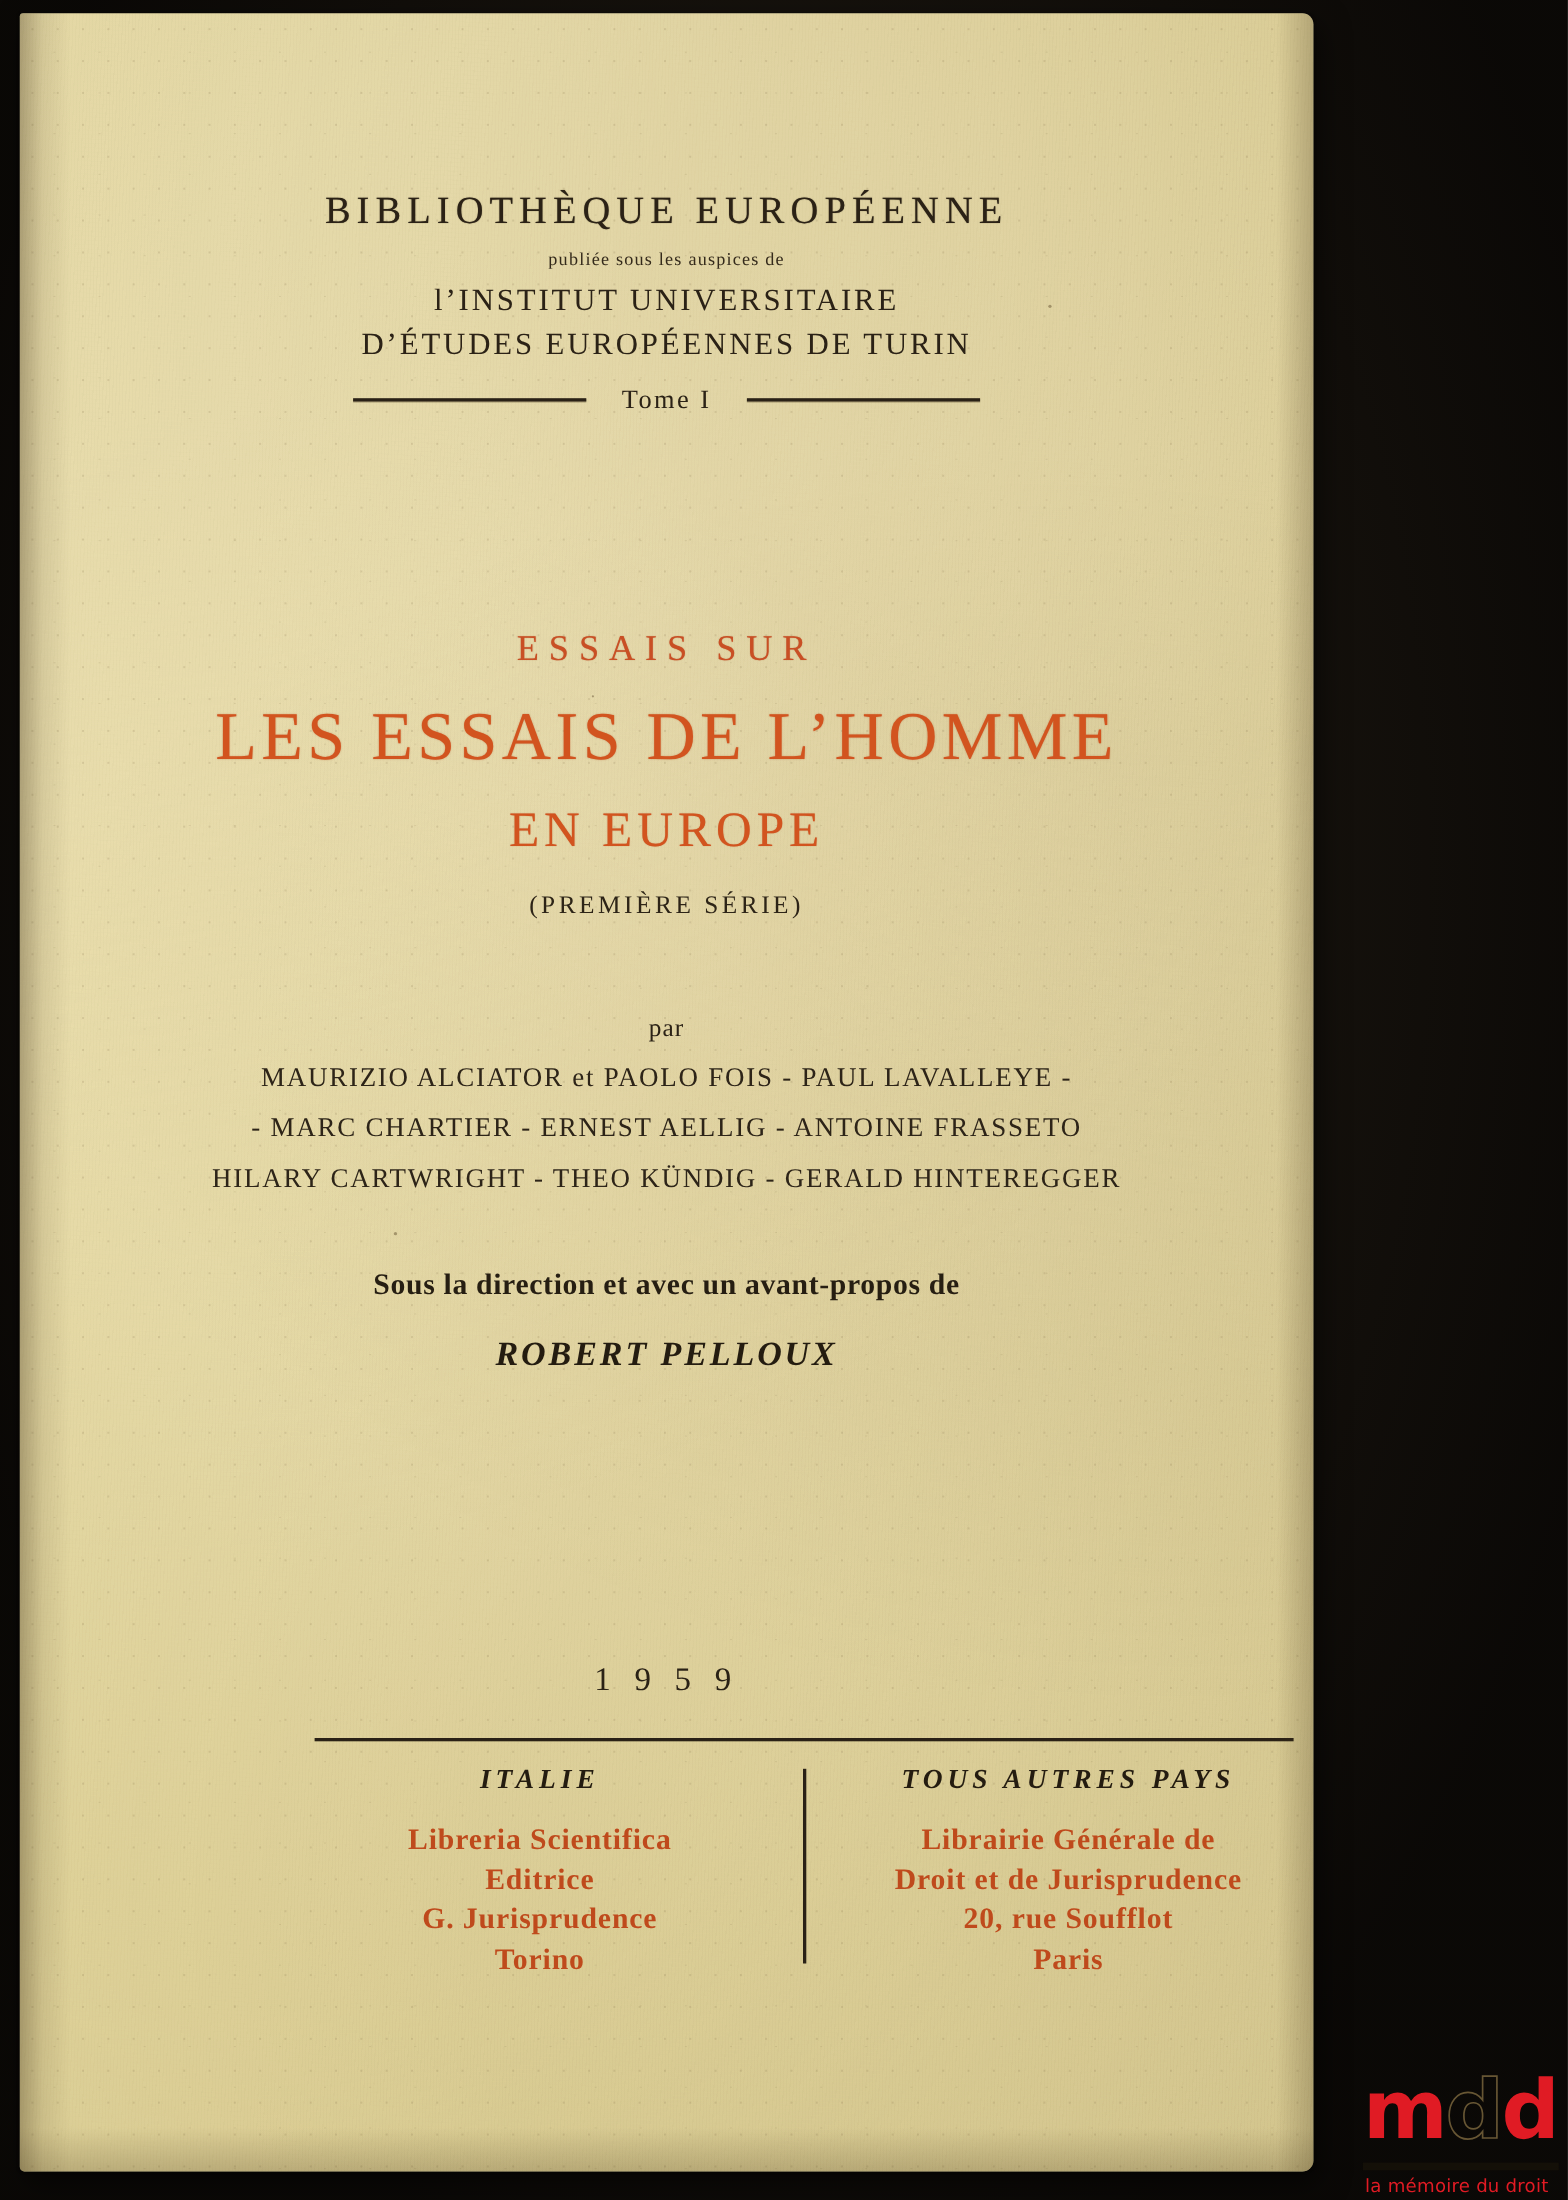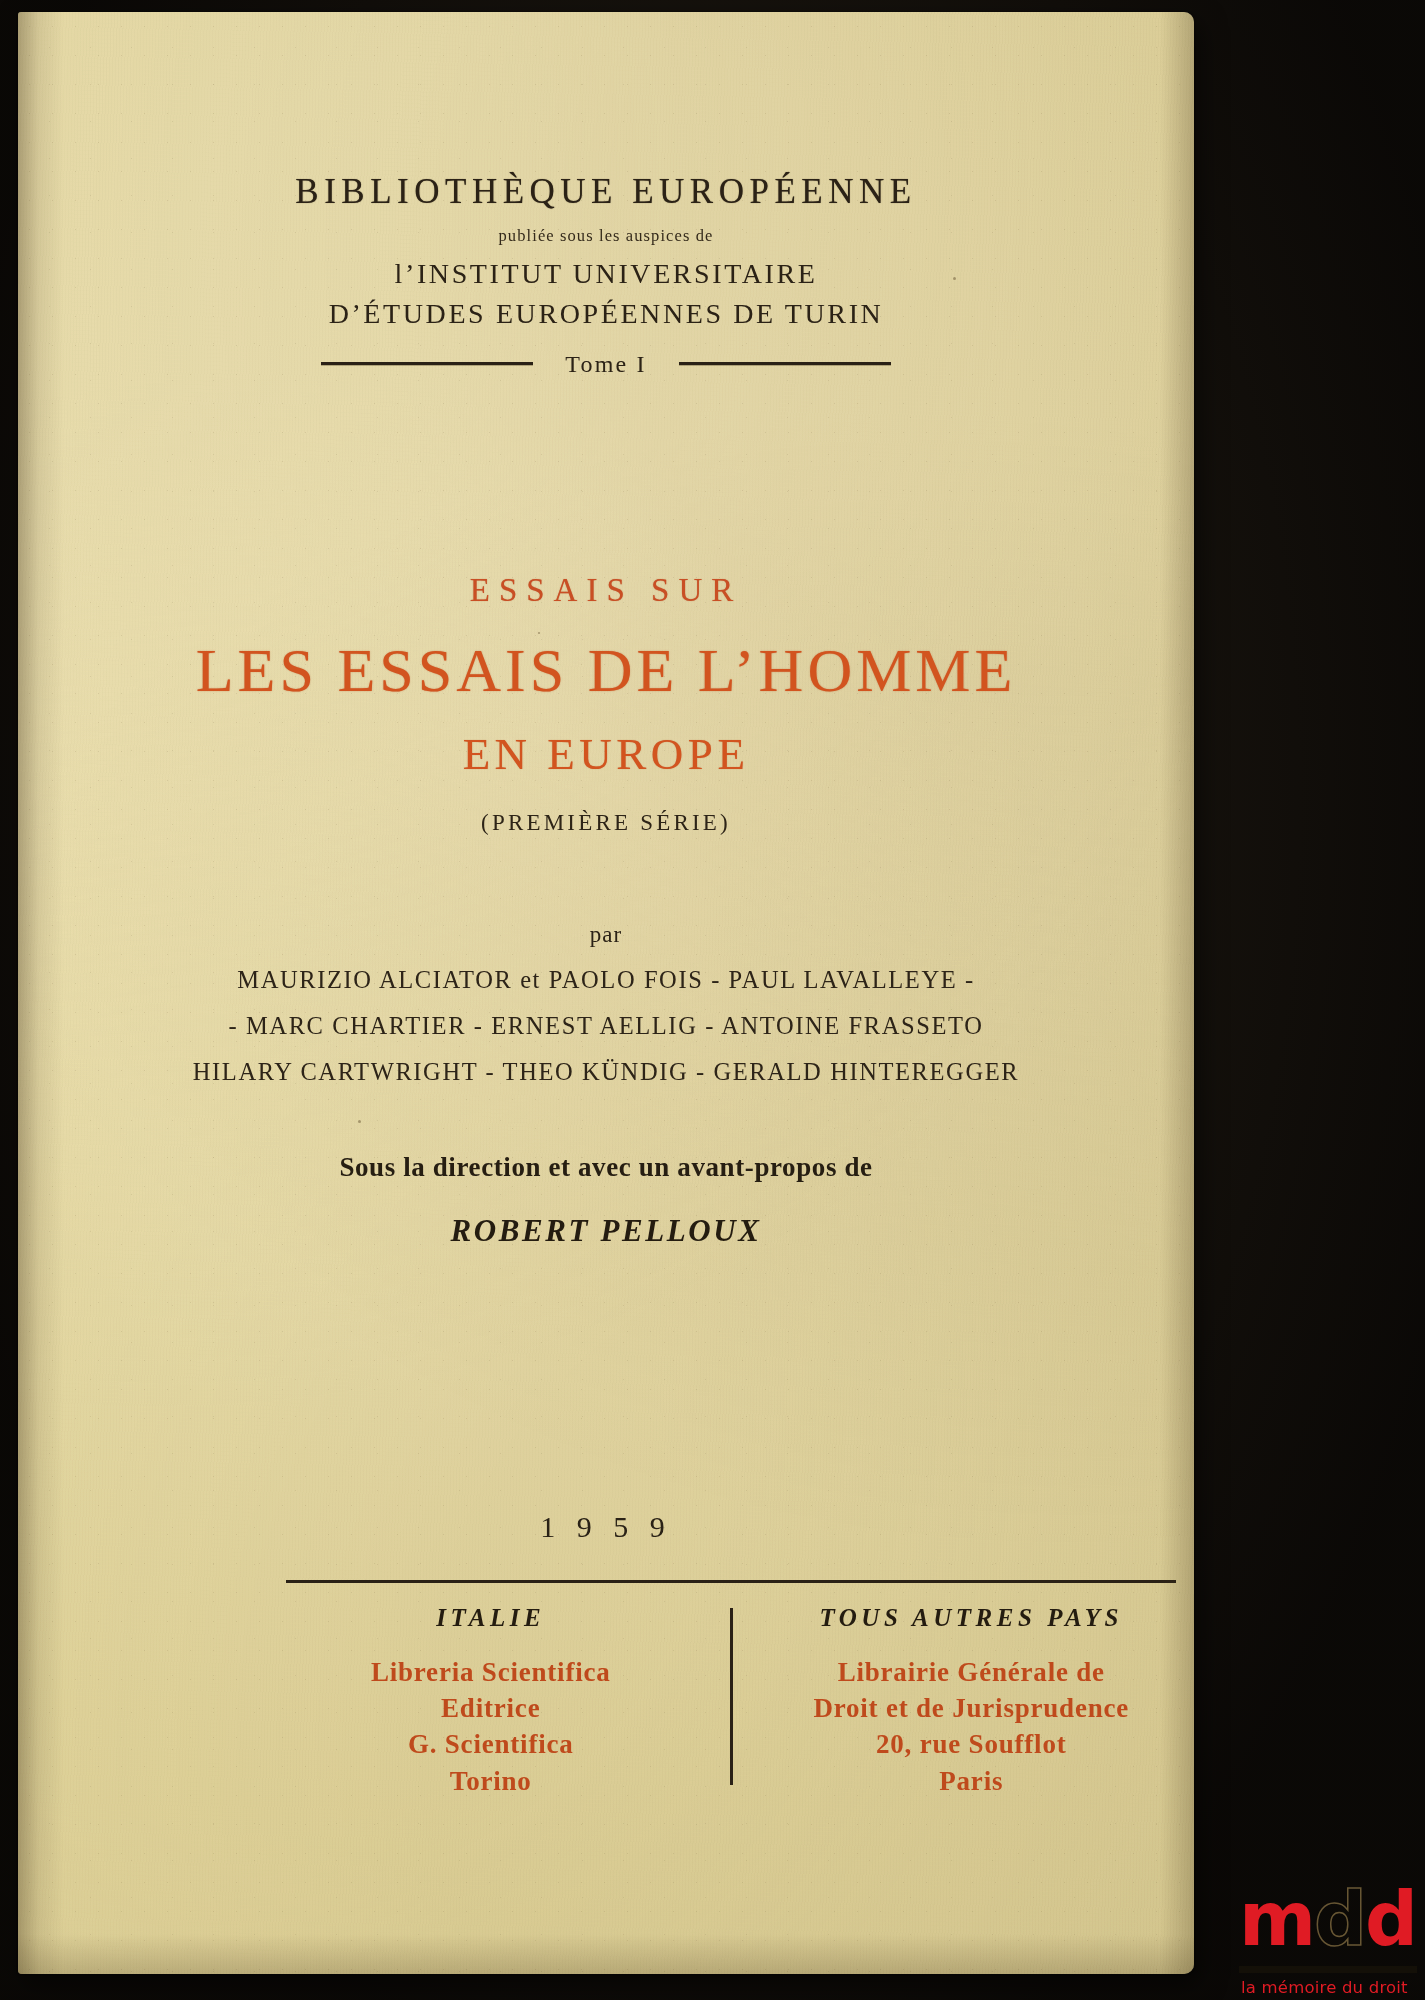--- a/index.html
+++ b/index.html
@@ -391,21 +391,21 @@
 
       <div class="pub-rule"></div>
 
       <div class="pub-grid">
 
         <div class="pub-col left">
           <div class="pub-region">ITALIE</div>
           <div class="pub-name">
             <div>Libreria  Scientifica</div>
             <div>Editrice</div>
-            <div>G.  Scientifica</div>
+            <div>G.  Jurisprudence</div>
             <div>Torino</div>
           </div>
         </div>
 
         <div class="pub-divider"></div>
 
         <div class="pub-col right">
           <div class="pub-region">TOUS AUTRES PAYS</div>
           <div class="pub-name">
             <div>Librairie  Générale  de</div>

